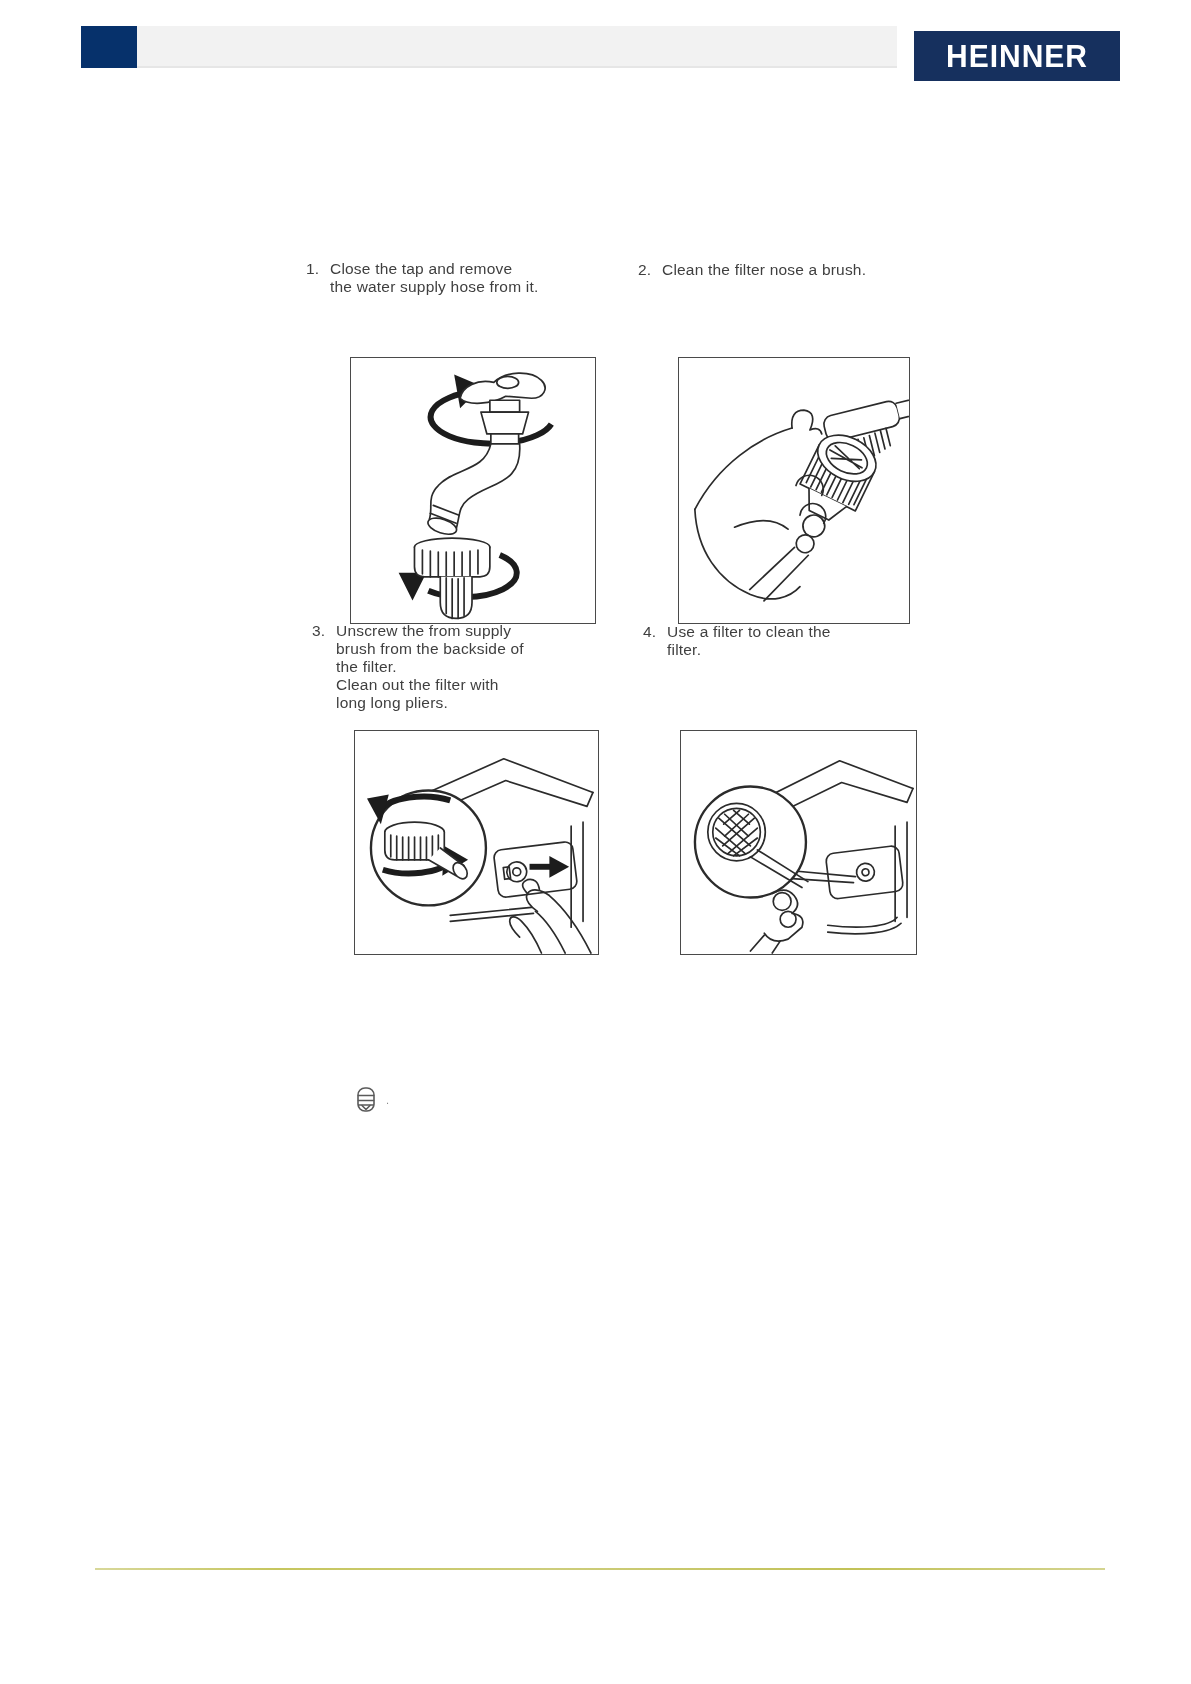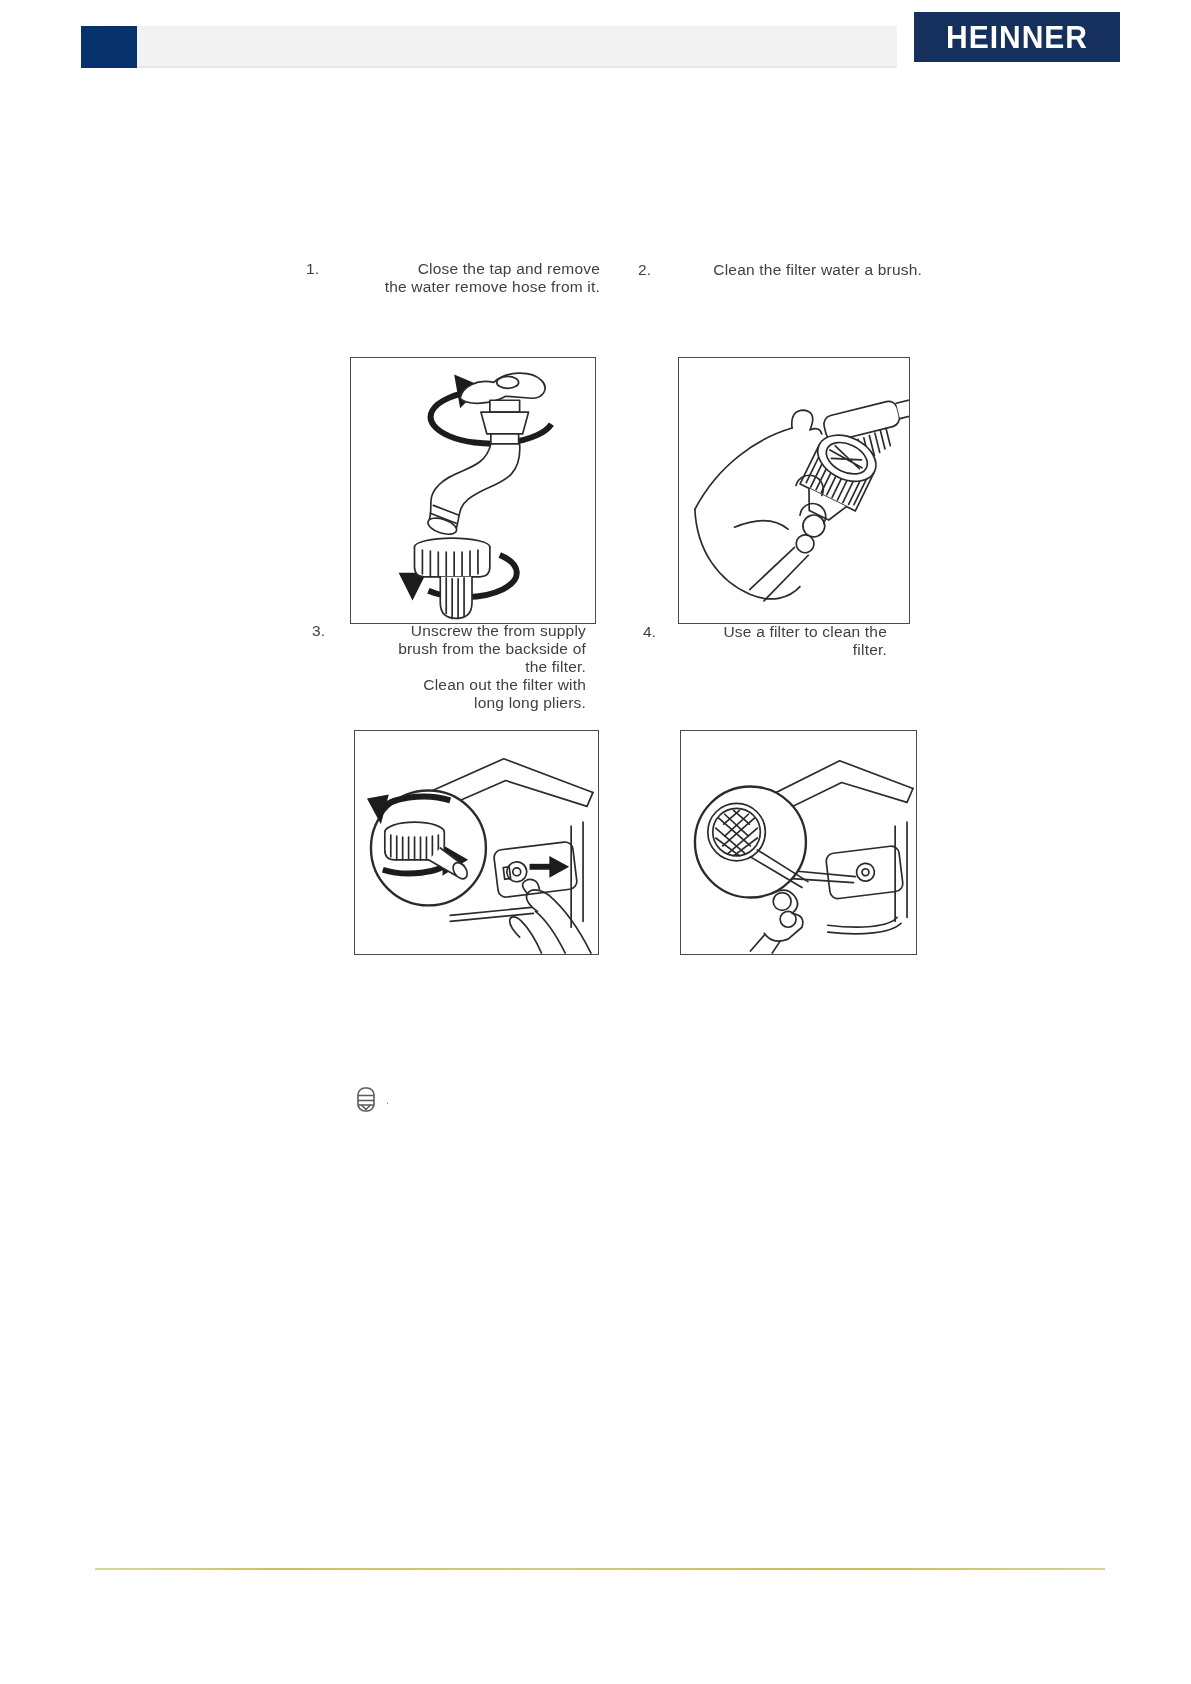--- a/index.html
+++ b/index.html
@@ -1,27 +1,27 @@
 <!DOCTYPE html>
 <html><head>
 <meta charset="utf-8">
 <style>
   html,body{margin:0;padding:0;background:#fff;}
   .page{position:relative;width:1191px;height:1684px;background:#ffffff;overflow:hidden;
         font-family:"Liberation Sans",sans-serif;color:#3f3f3f;}
   
   .hdr-square{position:absolute;left:81px;top:26px;width:56px;height:42px;background:#06316b;}
   .hdr-bar{position:absolute;left:137px;top:26px;width:760px;height:40px;background:#f2f2f2;border-bottom:2px solid #e6e6e6;}
-  .hdr-logo{position:absolute;left:914px;top:12px;width:206px;height:50px;background:#16305e;
+  .hdr-logo{position:absolute;left:914px;top:31px;width:206px;height:50px;background:#16305e;
             display:flex;align-items:center;justify-content:center;}
   .hdr-logo span{color:#ffffff;font-weight:bold;font-size:30px;letter-spacing:1px;transform:scaleY(1.05);}
   
   .cap{position:absolute;font-size:15.5px;line-height:18px;letter-spacing:.2px;font-weight:500;}
   .cap .num{position:absolute;left:-24px;top:0;}
-  .cap .line{display:block;text-align:right;}
+  .cap .line{display:block;}
   .cap1{left:330px;top:260px;width:270px;}
   .cap2{left:662px;top:261px;width:260px;}
   .cap3{left:336px;top:622px;width:250px;}
   .cap4{left:667px;top:623px;width:220px;}
   
   .fig{position:absolute;border:1.6px solid #4a4a4a;background:#fff;box-sizing:border-box;}
   .fig1{left:310px;top:341px;width:246px;height:267px;}
   .fig2{left:638px;top:341px;width:232px;height:267px;}
   .fig3{left:314px;top:714px;width:245px;height:225px;}
   .fig4{left:640px;top:714px;width:237px;height:225px;}
@@ -45,26 +45,26 @@
 
   <div class="hdr-square"></div>
   <div class="hdr-bar"></div>
   <div class="hdr-logo">
     <span>HEINNER</span>
   </div>
 
   <div class="cap cap1">
     <span class="num">1.</span>
     <span class="line">Close the tap and remove</span>
-    <span class="line">the water remove hose from it.</span>
+    <span class="line">the water supply hose from it.</span>
   </div>
 
   <div class="cap cap2">
     <span class="num">2.</span>
-    <span class="line">Clean the filter water a brush.</span>
+    <span class="line">Clean the filter nose a brush.</span>
   </div>
 
   <figure class="fig fig1">
     <svg viewBox="0 0 246 266">
       <path class="thick" d="M202,66 A62,27 0 1 1 124,33"></path>
       <polygon class="head" points="104,16 132,28 110,50"></polygon>
       <path class="ln wh" d="M110,40 C112,28 128,20 144,24 C156,12 182,12 192,22 C200,30 194,40 182,40 L156,38 C142,46 118,48 110,40 Z"></path>
       <ellipse class="ln wh" cx="158" cy="24" rx="11" ry="6"></ellipse>
       <path class="ln wh" d="M140,42 h30 v12 h-30 z"></path>
       <path class="ln wh" d="M131,54 h48 l-6,22 h-36 z"></path>

